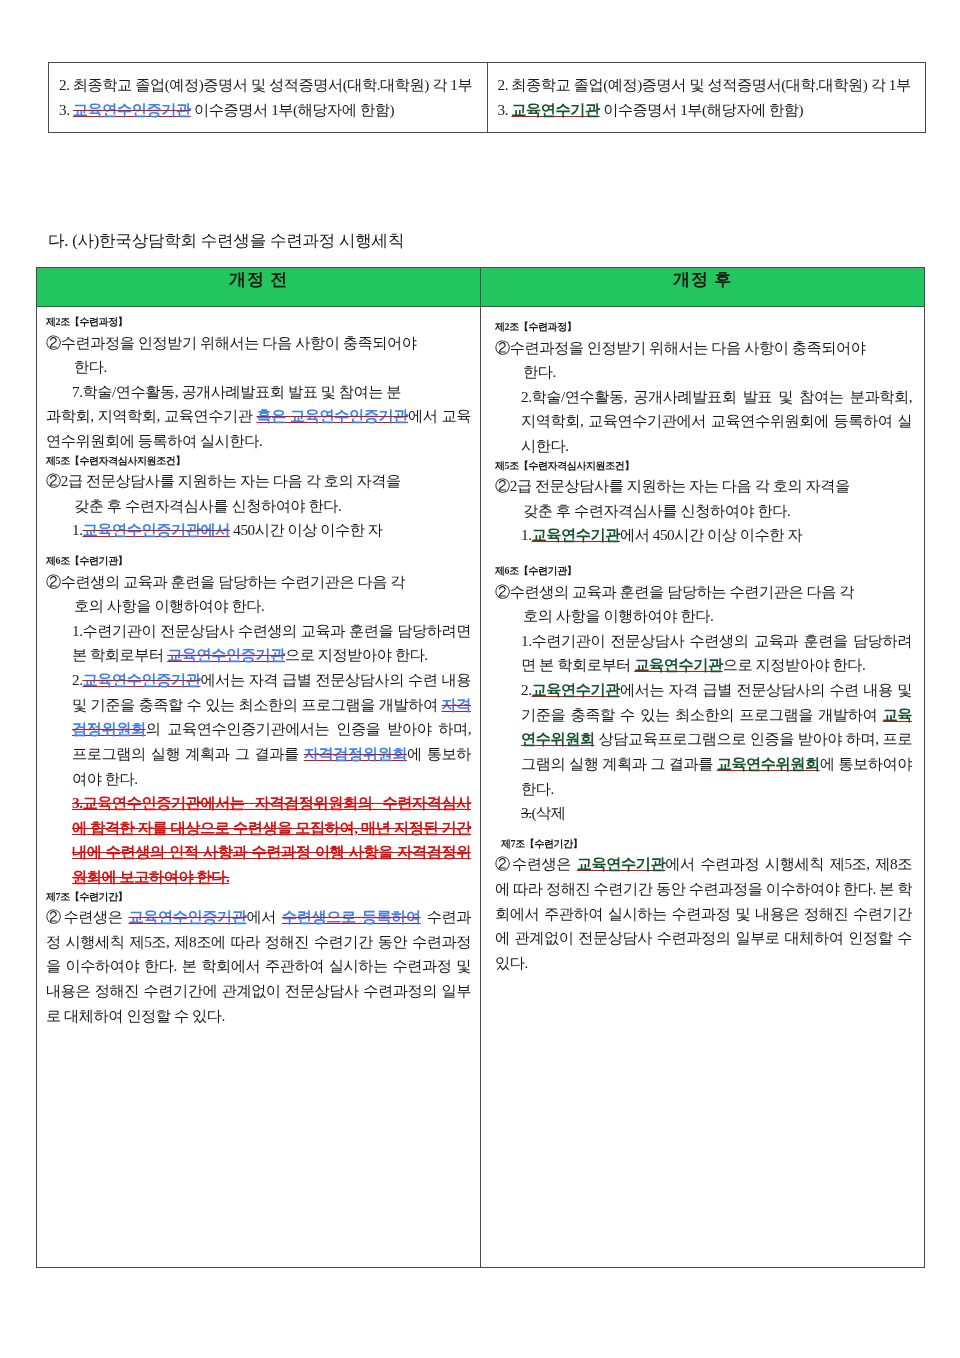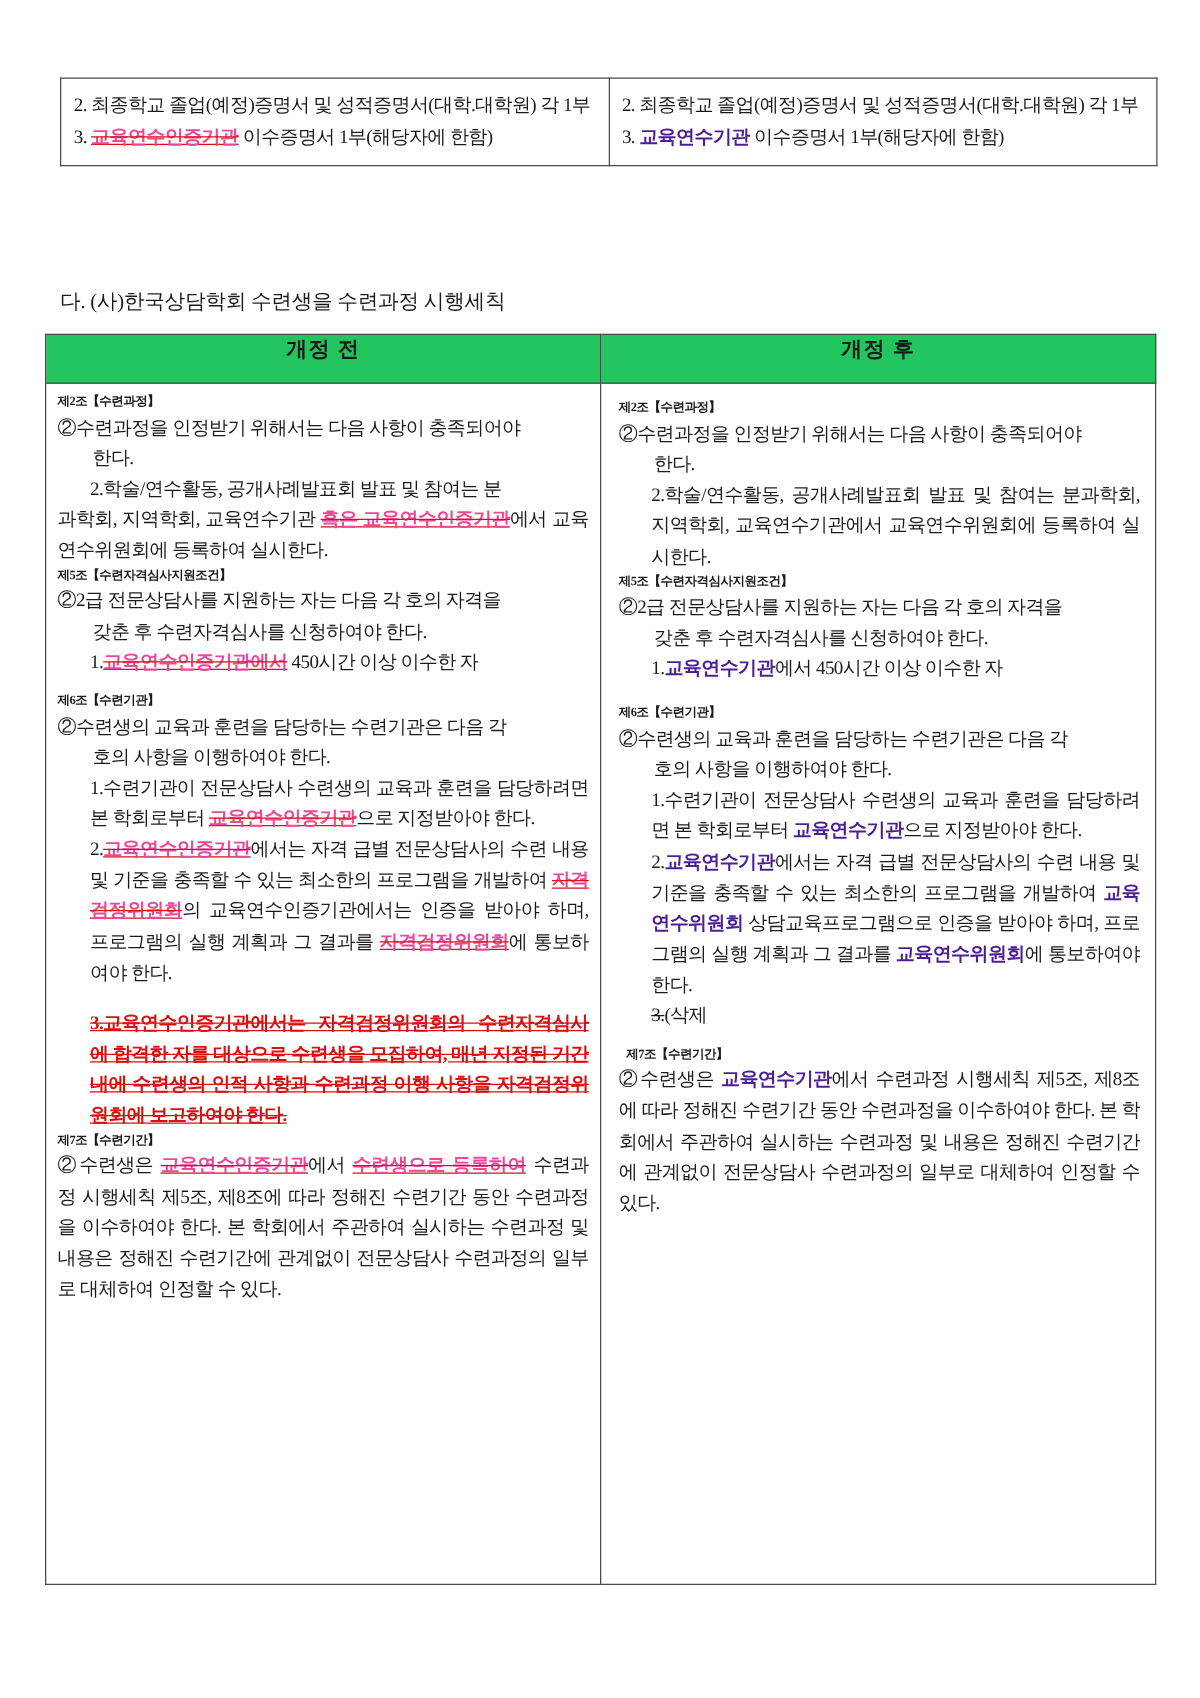--- a/index.html
+++ b/index.html
@@ -101,36 +101,36 @@
   .p.hang   { padding-left: 0; text-indent: 0; }
   .p.ind1   { padding-left: 40px; text-indent: -40px; }
   .p.ind2   { padding-left: 28px; text-indent: 0; }
   .p.item   { padding-left: 26px; text-indent: 0; }
   .gap      { height: 11px; }
   .gap-sm   { height: 5px; }
   .gap-lg   { height: 16px; }
 
   
   .del {
-    color: #ec4899;
+    color: #3b82f6;
     text-decoration: line-through underline;
     text-decoration-color: #d81010;
     font-weight: 700;
   }
   .ins {
-    color: #4c1d95;
+    color: #14532d;
+    text-decoration: underline;
     text-decoration-color: #d81010;
     font-weight: 700;
   }
   .delblock {
     color: #d81010;
     text-decoration: line-through underline;
     text-decoration-color: #d81010;
     font-weight: 700;
-    margin-top: 16px;
   }
   .strike-plain {
     text-decoration: line-through;
   }
 </style>
 </head>
 <body>
 
 <div class="page">
 
@@ -178,21 +178,21 @@
       <th>개정 후</th>
     </tr>
     <tr>
 
       <td class="lcol">
         <div class="colbody">
 
           <div class="art">제2조【수련과정】</div>
           <p class="p hang">②수련과정을 인정받기 위해서는 다음 사항이 충족되어야</p>
           <p class="p ind2">한다.</p>
-          <p class="p item"><span>2.학술/연수활동, 공개사례발표회 발표 및 참여는 분</span></p>
+          <p class="p item"><span>7.학술/연수활동, 공개사례발표회 발표 및 참여는 분</span></p>
           <p class="p"><span>과학회, 지역학회, 교육연수기관 </span><span class="del">혹은  교육연수인증기관</span><span>에서 교육연수위원회에 등록하여 실시한다.</span></p>
 
           <div class="art">제5조【수련자격심사지원조건】</div>
           <p class="p hang">②2급 전문상담사를 지원하는 자는 다음 각 호의 자격을</p>
           <p class="p ind2">갖춘 후 수련자격심사를 신청하여야 한다.</p>
           <p class="p item"><span>1.</span><span class="del">교육연수인증기관에서</span><span> 450시간 이상 이수한 자</span></p>
 
           <div class="gap"></div>
 
           <div class="art">제6조【수련기관】</div>

